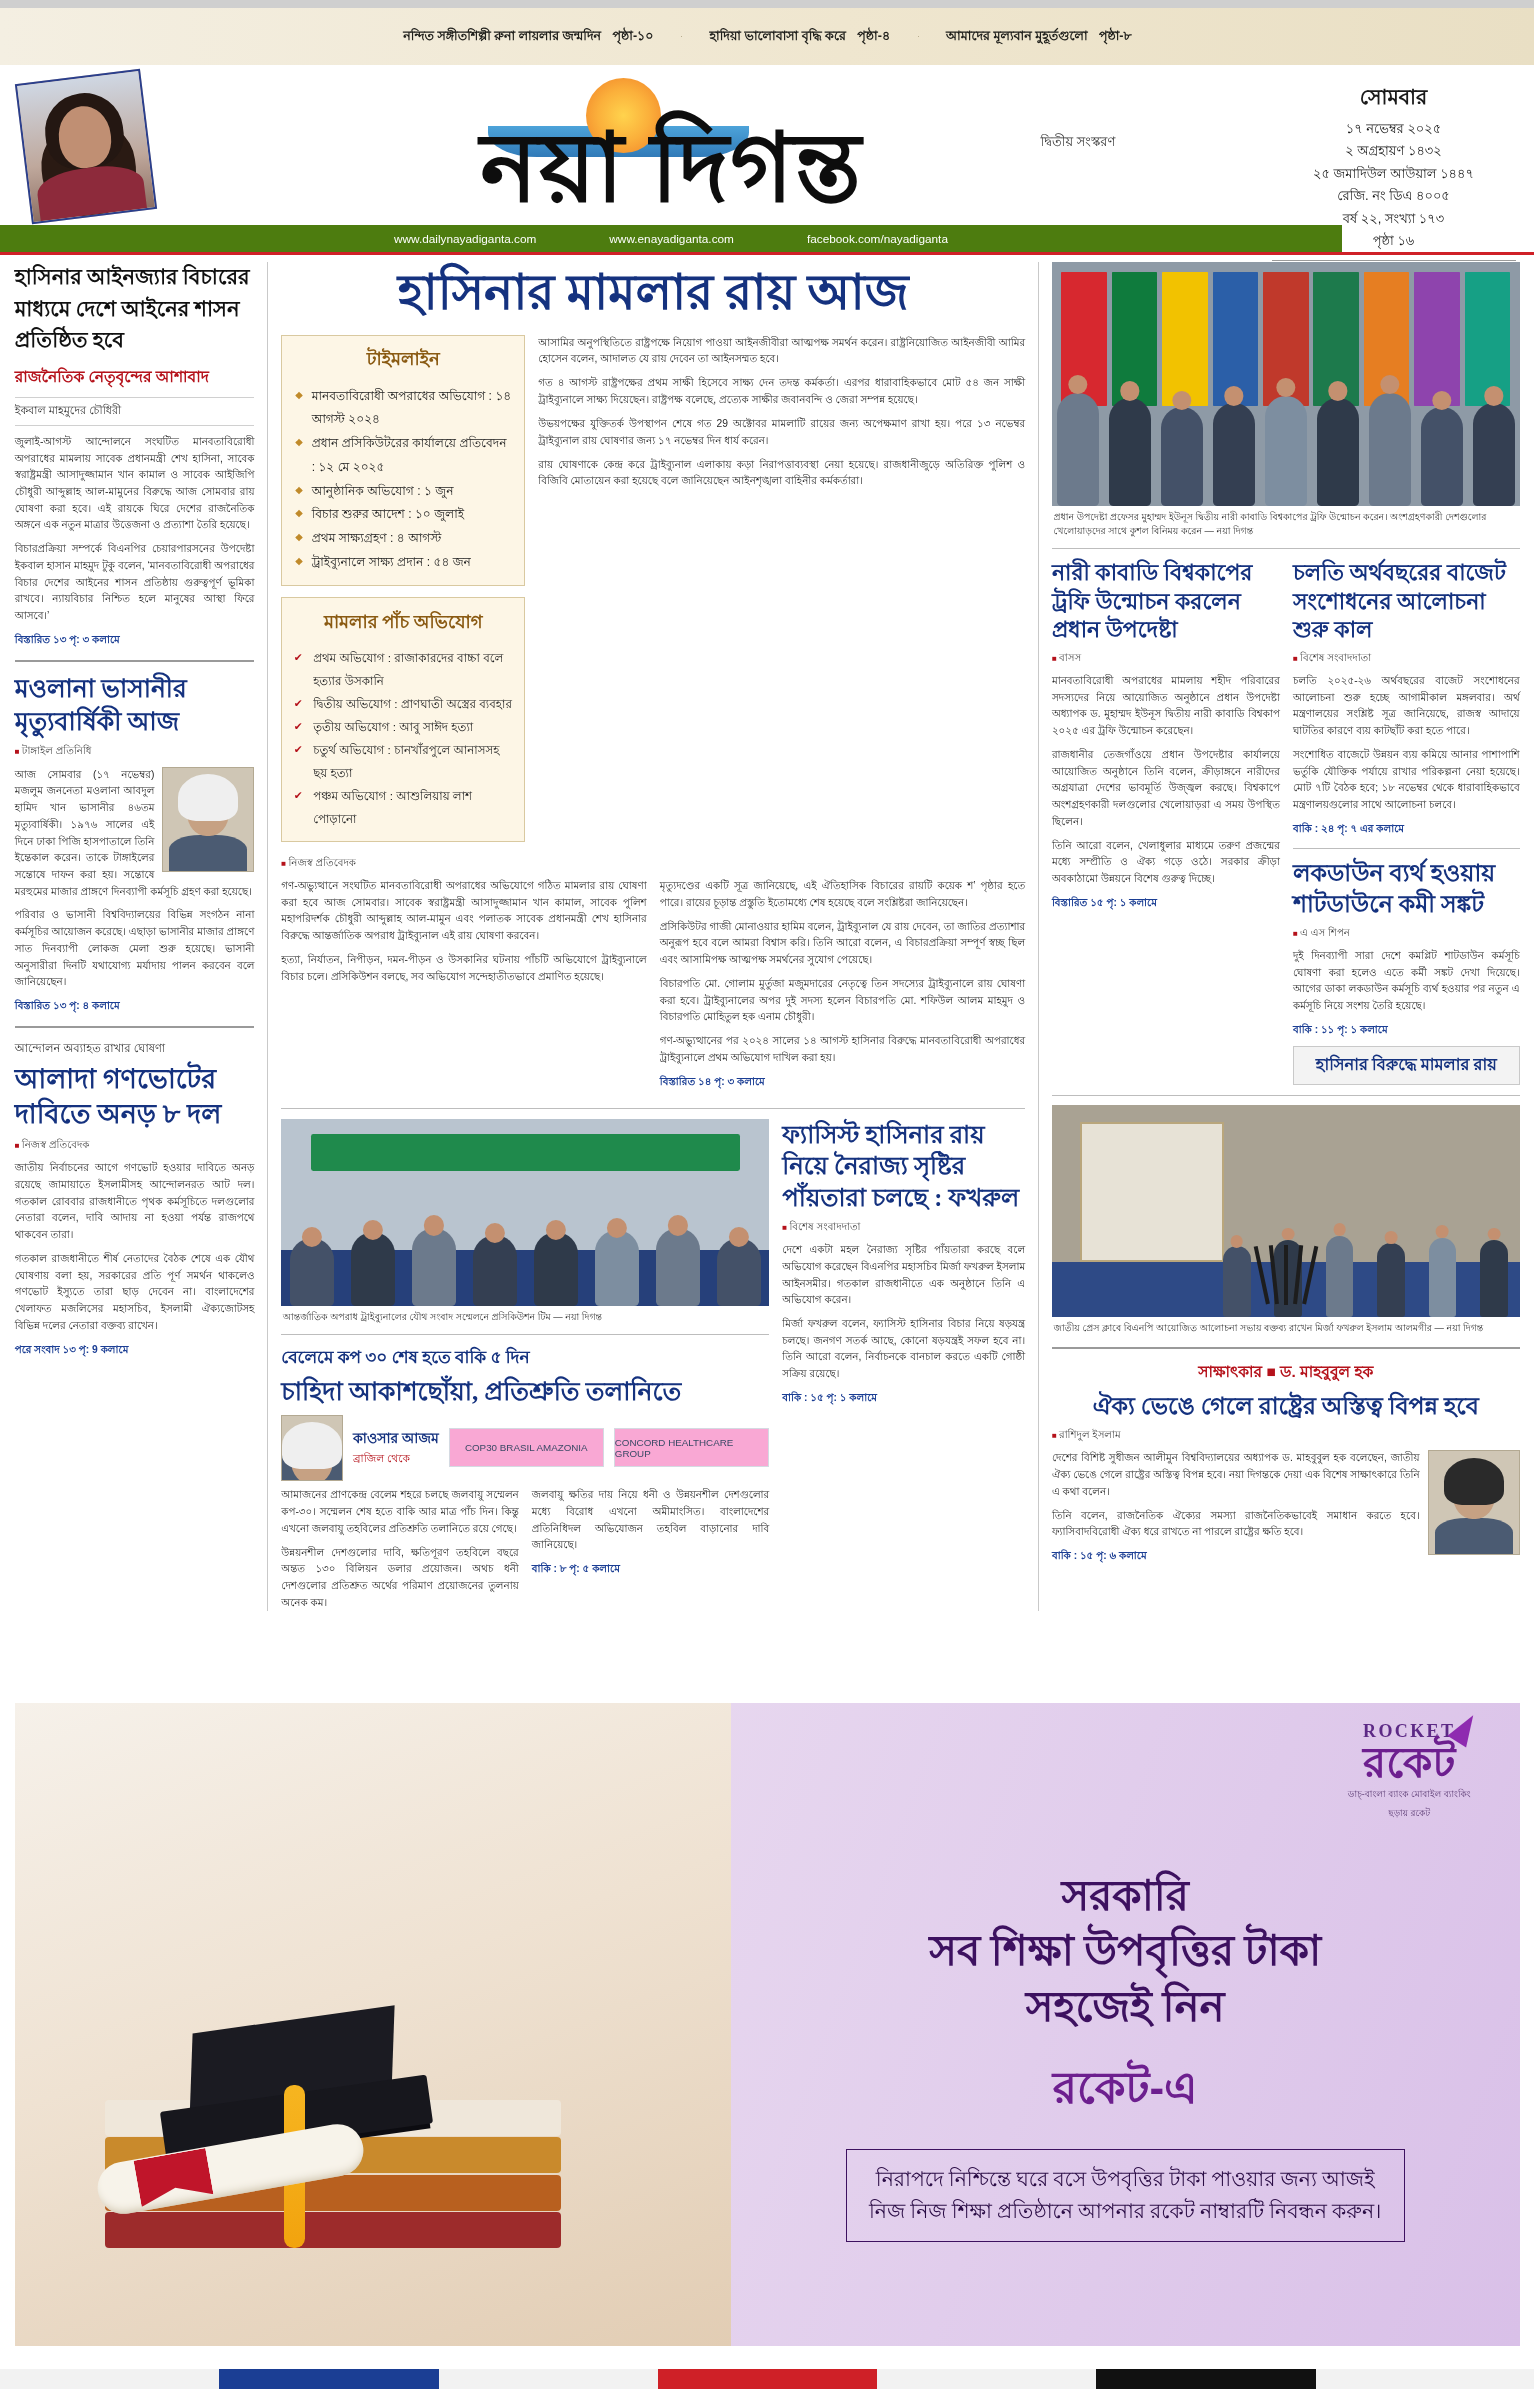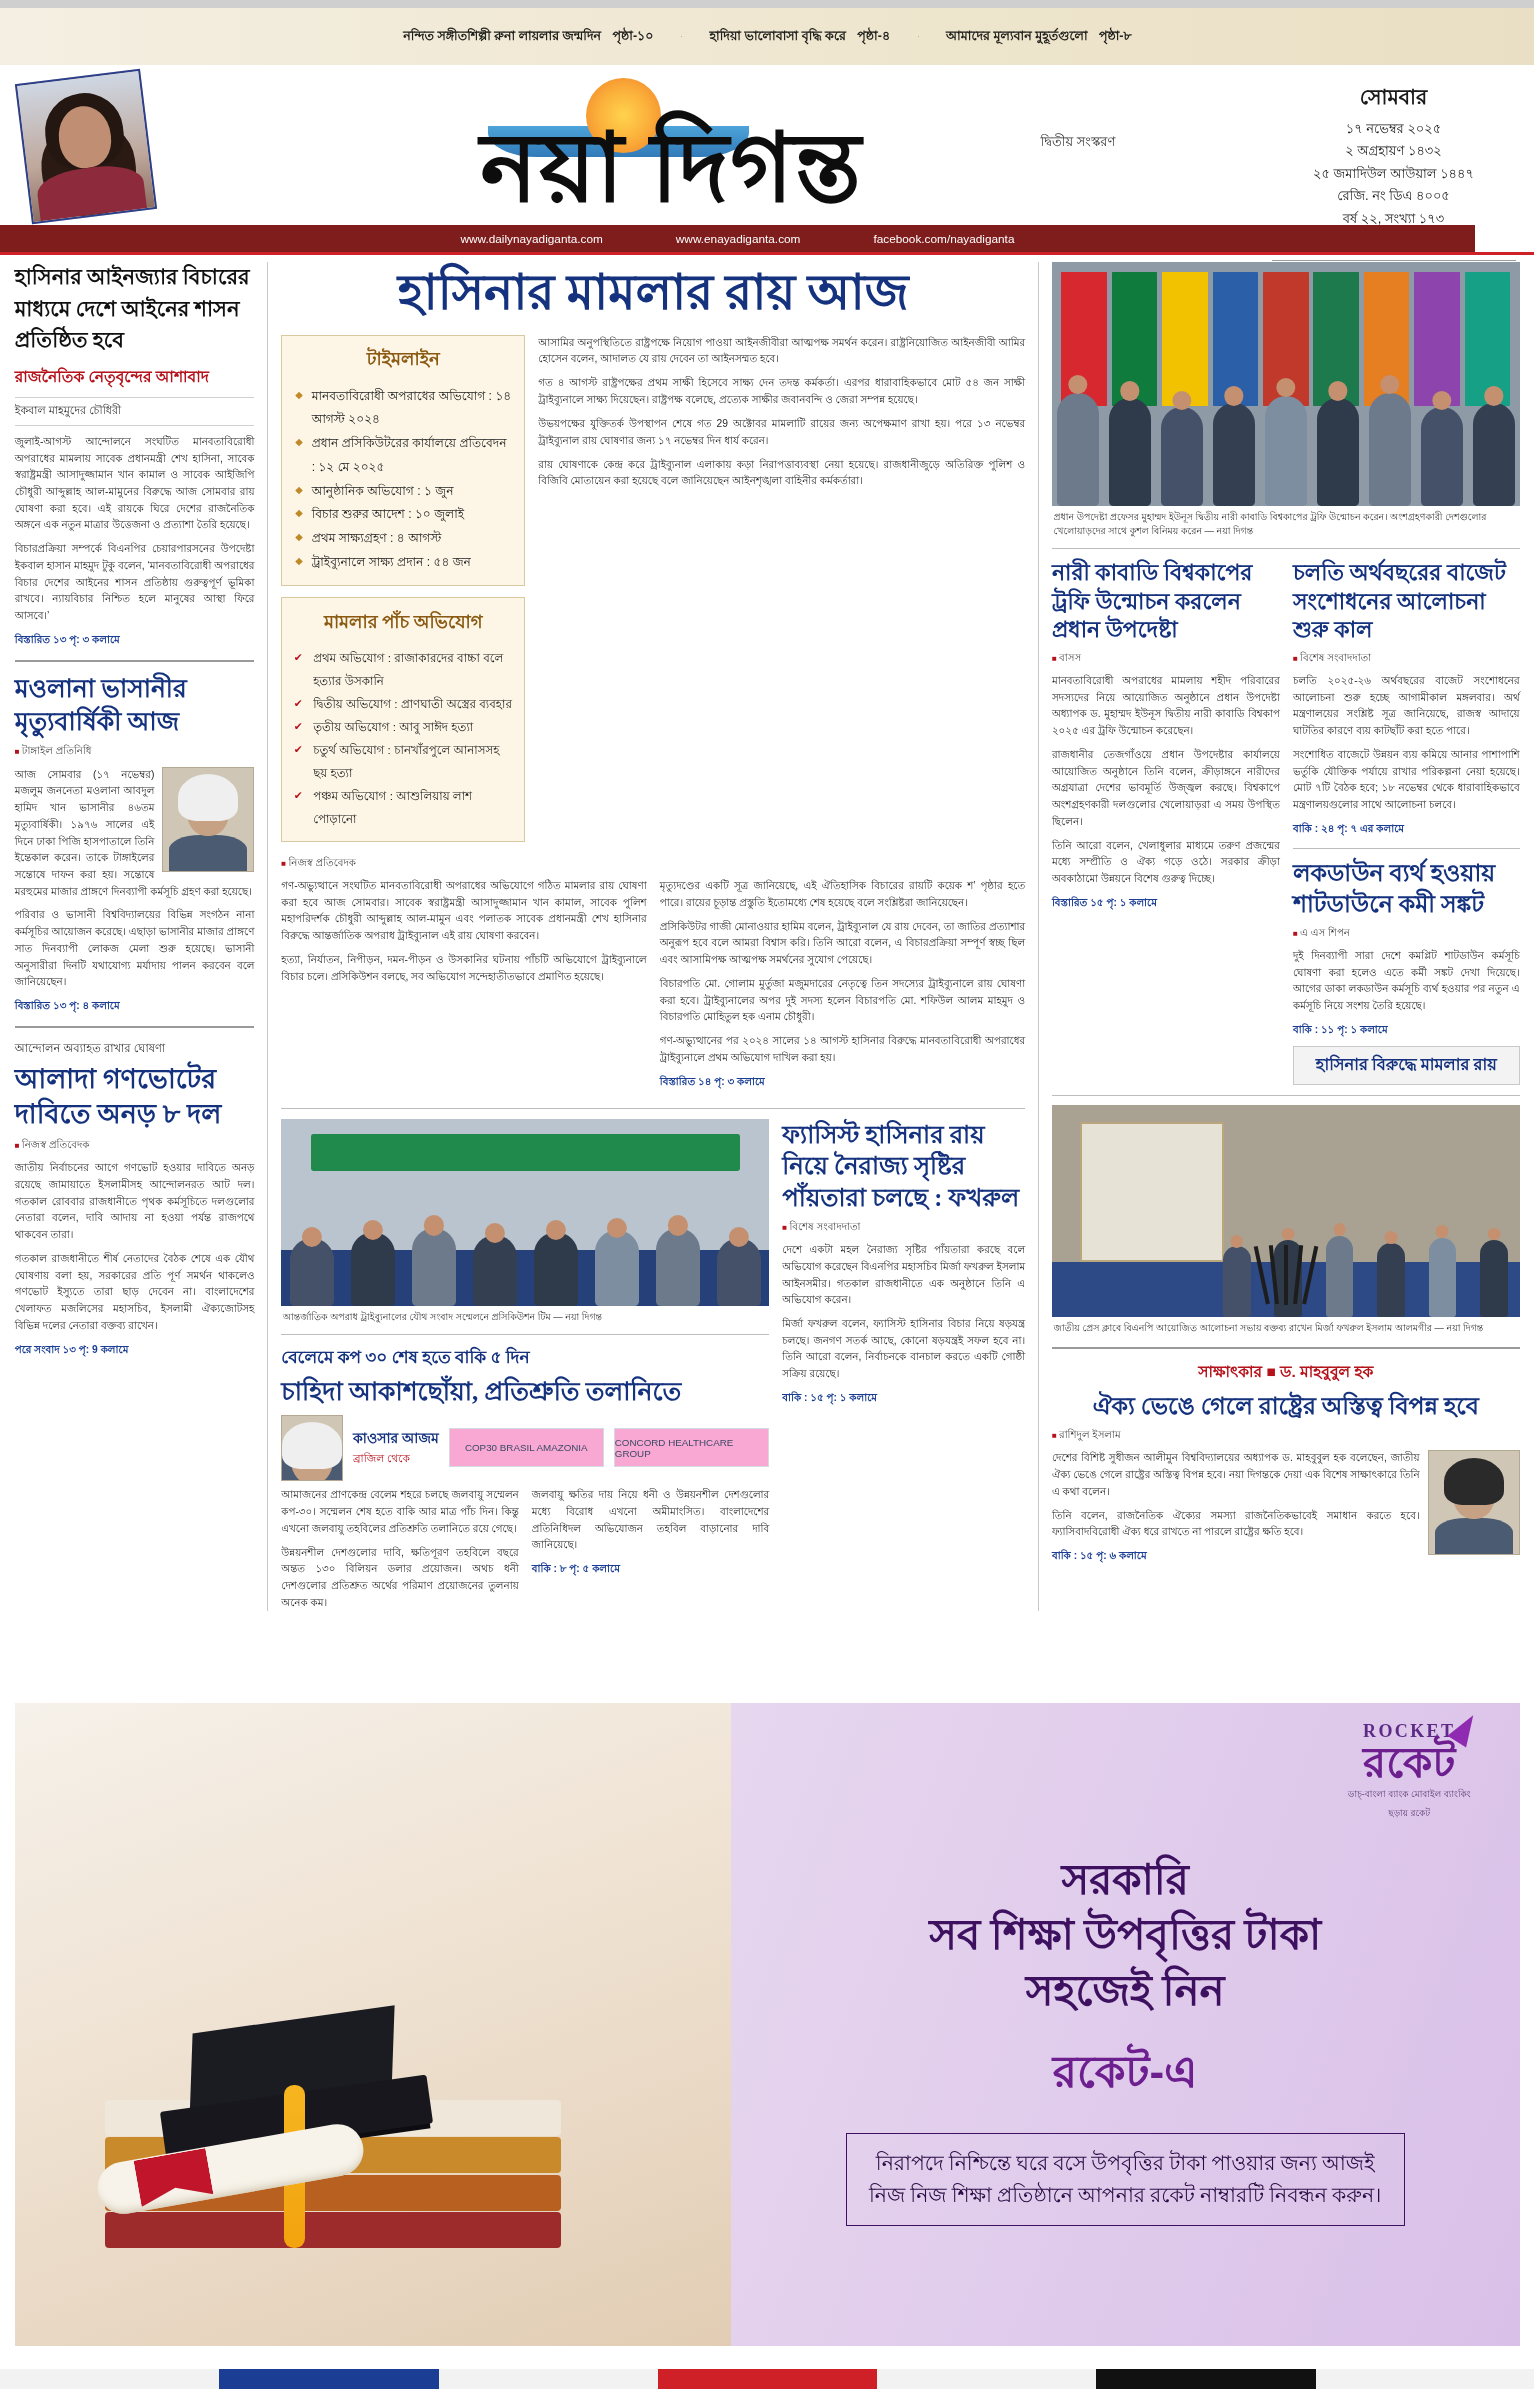--- a/index.html
+++ b/index.html
@@ -73,21 +73,21 @@
   }
   .meta{
     position:absolute;right:19.5px;top:14.7px;width:244px;text-align:center;
     font-size:13px;line-height:1.72;color:#1a1a1a;
   }
   .meta .day{font-size:20.4px;font-weight:700;margin-bottom:3.3px;}
   .meta .price{
     margin-top:8.1px;font-size:21px;font-weight:700;color:#111;border-top:0.8px solid #9a9a9a;padding-top:6.5px;
   }
   .bluebar{
-    position:absolute;left:0;top:217px;width:1475px;height:28px;background:#7f1d1d;color:#fff;
+    position:absolute;left:0;top:217px;width:1342px;height:28px;background:#4d7c0f;color:#fff;
   }
   .bluebar .links{display:flex;justify-content:center;align-items:center;height:28px;gap:73px;font-size:11.8px;}
   .redline{position:absolute;left:0;top:244px;width:1535px;height:3.3px;background:#cf2027;}
   
   .content{position:absolute;left:14.7px;top:254px;width:1505px;}
   .cols{display:flex;gap:13px;}
   .col{box-sizing:border-box;}
   .c1{width:244px;}
   .c2{width:757px;}
   .c3{width:476px;}
@@ -177,21 +177,21 @@
   }
   .ad .scroll{
     position:absolute;left:81px;bottom:151px;width:269px;height:52px;background:#f7f3ea;
     border-radius:26px;transform:rotate(-10deg);box-shadow:inset 0 -6.5px 9.8px -4.9px #c9bda4;
   }
   .ad .ribbon{
     position:absolute;left:122px;bottom:145px;width:73px;height:47px;background:#c0152a;transform:rotate(-10deg);
     clip-path:polygon(0 0,100% 0,100% 100%,50% 72%,0 100%);
   }
   .ad .right{
-    position:absolute;left:716px;top:0;right:0;bottom:0;padding:28px 37px;box-sizing:border-box;border-radius:14px;
+    position:absolute;left:716px;top:0;right:0;bottom:0;padding:44px 37px;box-sizing:border-box;border-radius:14px;
   }
   .rocket{
     position:absolute;right:49px;top:18px;text-align:center;color:#4c1d70;
   }
   .rocket .rk{
     font-family:"Liberation Serif",serif;font-size:18px;font-weight:700;letter-spacing:2.4px;color:#5d2a86;
   }
   .rocket .rb{
     font-family:"Liberation Serif",serif;font-size:42px;font-weight:700;color:#6d1f8f;line-height:1;
   }

